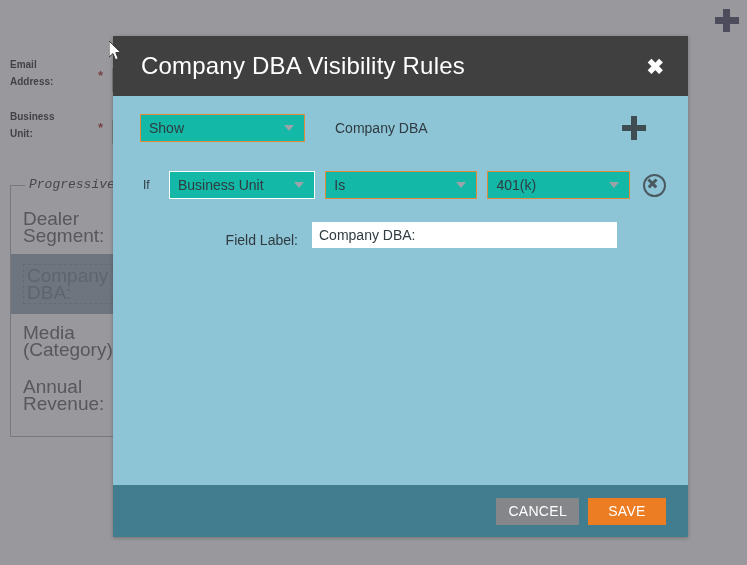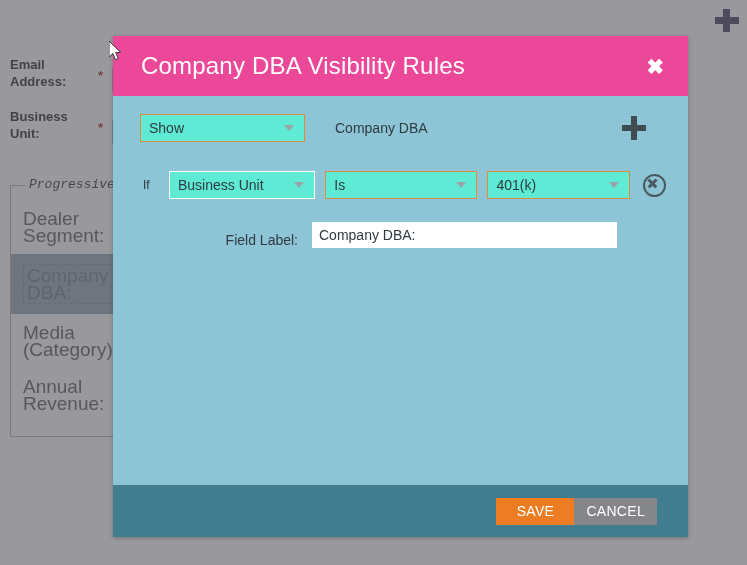--- a/index.html
+++ b/index.html
@@ -47,21 +47,21 @@
     top: 56px;
     width: 250px;
   }
   .bg-field {
     position: relative;
     padding: 0 0 0 10px;
     min-height: 52px;
   }
   .bg-field-label {
     color: #3f3f3f;
-    font-size: 13px;
+    font-size: 10px;
     font-weight: bold;
     line-height: 17px;
     width: 74px;
     white-space: pre-line;
   }
   .bg-req {
     position: absolute;
     left: 98px;
     top: 12px;
     color: #b23b3b;
@@ -143,21 +143,21 @@
     left: 113px;
     top: 36px;
     width: 575px;
     height: 501px;
     display: flex;
     flex-direction: column;
     box-shadow: 0 1px 4px rgba(0,0,0,0.25);
   }
   .modal-header {
     height: 60px;
-    background: #ec4899;
+    background: #404040;
     display: flex;
     align-items: center;
     padding: 0 18px 0 28px;
     flex: none;
   }
   .modal-title {
     color: #ffffff;
     font-size: 24px;
     font-weight: normal;
     flex: 1;
@@ -193,21 +193,21 @@
   .rule-row-3 {
     display: flex;
     align-items: flex-end;
     height: 28px;
     margin-top: 20px;
   }
 
   
   .sel {
     height: 28px;
-    background: #5eead4;
+    background: #14b8a6;
     border: 1px solid #ffffff;
     display: flex;
     align-items: center;
     position: relative;
     box-sizing: border-box;
     cursor: pointer;
   }
   .sel.orange { border-color: #e08b38; }
   .sel .sel-text {
     font-size: 14px;
@@ -444,21 +444,21 @@
     </div>
 
     <div class="rule-row-3">
       <span class="field-label-text">Field Label:</span>
       <input class="field-label-input" type="text" value="Company DBA:" style="">
     </div>
 
   </div>
 
   <div class="modal-footer">
+    <button class="btn btn-cancel">CANCEL</button>
     <button class="btn btn-save">SAVE</button>
-    <button class="btn btn-cancel">CANCEL</button>
   </div>
 
 </div>
 
 <svg id="mouse-cursor" viewBox="0 0 14 21">
   <polygon points="0,0 0,16 4,12.6 6.5,18.8 9.2,17.6 6.8,11.6 11.6,11.4" fill="#ffffff" stroke="#3a3a3a" stroke-width="1"></polygon>
 </svg>
 
 </body></html>

